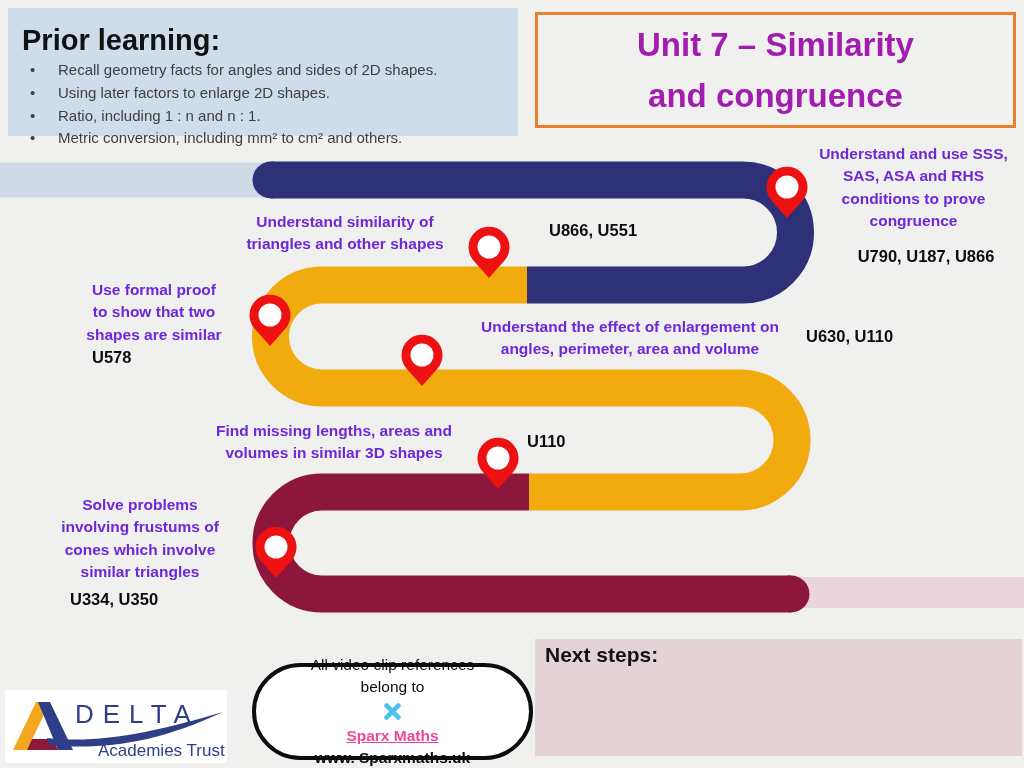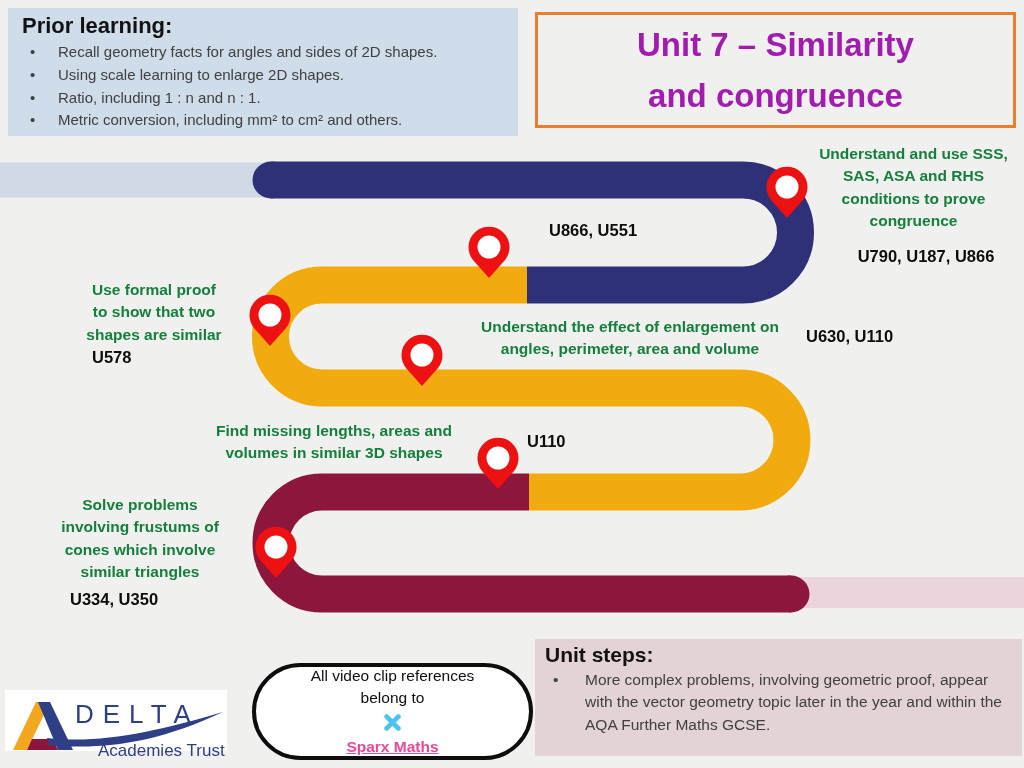--- a/index.html
+++ b/index.html
@@ -5,40 +5,40 @@
   html,body { margin:0; padding:0; background:#d8d8d8; }
   .slide {
     position:relative; width:1024px; height:768px; overflow:hidden;
     background:#f0f0ee; font-family:"Liberation Sans", sans-serif;
   }
   
   .prior-box {
     position:absolute; left:8px; top:8px; width:510px; height:128px;
     background:#cfdce9; box-sizing:border-box; padding:5px 12px 0 14px;
   }
-  .prior-title { font-size:22px; font-weight:bold; color:#121212; margin:0 0 2px 0; }
+  .prior-title { font-size:29px; font-weight:bold; color:#121212; margin:11px 0 2px 0; }
   .bullets { margin:0; padding:0; list-style:none; }
   .bullets li {
     position:relative; padding-left:36px; font-size:15px; color:#404040; line-height:1.52;
   }
   .bullets li::before { content:"•"; position:absolute; left:8px; top:0; }
   .title-box {
     position:absolute; left:535px; top:12px; width:481px; height:116px;
     border:3.5px solid #e87f2e; box-sizing:border-box;
     display:flex; align-items:center; justify-content:center;
   }
   .title-box span {
     font-size:33px; font-weight:bold; color:#a21caf; text-align:center;
     white-space:pre-line; line-height:1.55;
   }
   
   .roadmap { position:absolute; left:0; top:0; z-index:1; }
   
   .label {
-    position:absolute; z-index:3; font-weight:bold; font-size:15.5px; color:#15803d;
+    position:absolute; z-index:3; font-weight:bold; font-size:15.5px; color:#6d28d9;
     text-align:center; white-space:pre-line; line-height:1.45;
   }
   .code { position:absolute; z-index:3; font-weight:bold; font-size:16.5px; color:#0d0d0d; }
   .label-1 { left:225px; top:211px; width:240px; }
   .code-1  { left:549px; top:221px; }
   .label-2 { left:810px; top:143px; width:207px; }
   .code-2  { left:828px; top:247px; width:196px; text-align:center; }
   .label-3 { left:68px;  top:279px; width:172px; }
   .code-3  { left:92px;  top:348px; }
   .label-4 { left:450px; top:316px; width:360px; }
@@ -59,34 +59,34 @@
     position:absolute; left:252px; top:663px; width:281px; height:97px;
     background:#ffffff; border:4px solid #0d0d0d; border-radius:50px; box-sizing:border-box;
     display:flex; flex-direction:column; align-items:center; justify-content:center;
     z-index:3; font-size:15.5px; color:#0d0d0d; line-height:1.42;
   }
   .credit-line2 { display:flex; align-items:center; gap:5px;flex-direction:column; }
   .sparx-brand { color:#ec4899; font-weight:bold;text-decoration:underline; }
   .sparx-url { font-weight:bold; }
   
   .delta-box {
-    position:absolute; left:5px; top:690px; width:222px; height:61px;
+    position:absolute; left:5px; top:690px; width:222px; height:73px;
     background:#ffffff; z-index:3;
   }
 </style>
 </head>
 <body>
 
 <div class="slide">
 
   <div class="prior-box">
     <div class="prior-title">Prior learning:</div>
     <ul class="bullets">
       <li>Recall geometry facts for angles and sides of 2D shapes.</li>
-      <li>Using scale learning to enlarge 2D shapes.</li>
+      <li>Using later factors to enlarge 2D shapes.</li>
       <li>Ratio, including 1 : n and n : 1.</li>
       <li>Metric conversion, including mm² to cm² and others.</li>
     </ul>
   </div>
 
   <div class="title-box">
     <span>Unit 7 – Similarity
 and congruence</span>
   </div>
 
@@ -122,20 +122,22 @@
     <g transform="translate(498,489)">
       <path d="M 0 0 L -16 -18 A 20.5 20.5 0 1 1 16 -18 Z" fill="#ee1111"></path>
       <circle cx="0" cy="-31" r="11.5" fill="#ffffff"></circle>
     </g>
     <g transform="translate(276,578)">
       <path d="M 0 0 L -16 -18 A 20.5 20.5 0 1 1 16 -18 Z" fill="#ee1111"></path>
       <circle cx="0" cy="-31" r="11.5" fill="#ffffff"></circle>
     </g>
   </svg>
 
+  <div class="label label-1">Understand similarity of
+triangles and other shapes</div>
   <div class="code  code-1">U866, U551</div>
 
   <div class="label label-2">Understand and use SSS,
 SAS, ASA and RHS
 conditions to prove
 congruence</div>
   <div class="code  code-2">U790, U187, U866</div>
 
   <div class="label label-3">Use formal proof
 to show that two
@@ -150,35 +152,33 @@
 volumes in similar 3D shapes</div>
   <div class="code  code-5">U110</div>
 
   <div class="label label-6">Solve problems
 involving frustums of
 cones which involve
 similar triangles</div>
   <div class="code  code-6">U334, U350</div>
 
   <div class="next-box">
-    <div class="next-title">Unit steps:</div>
-    <ul class="bullets">
-      <li>More complex problems, involving geometric proof, appear with the vector geometry topic later in the year and within the AQA Further Maths GCSE.</li>
-    </ul>
+    <div class="next-title">Next steps:</div>
   </div>
 
   <div class="credit-oval">
     <div>All video clip references</div>
     <div class="credit-line2">
       <span>belong to</span>
       <svg width="17" height="17" viewBox="0 0 16 16">
         <path d="M2.5 2.5 L13.5 13.5 M13.5 2.5 L2.5 13.5" stroke="#4cc2f1" stroke-width="4.5" stroke-linecap="round" fill="none"></path>
       </svg>
       <span class="sparx-brand">Sparx Maths</span>
     </div>
+    <div class="sparx-url">www. Sparxmaths.uk</div>
   </div>
 
   <div class="delta-box">
     <svg width="222" height="73" viewBox="0 0 222 73">
       <g>
         <polygon points="8,60 31,12 45,12 22,60" fill="#f2a71f"></polygon>
         <polygon points="22,60 53,60 48,49 27,49" fill="#8c163c"></polygon>
         <polygon points="33,12 45,12 68,60 53,60" fill="#2e3f87"></polygon>
       </g>
       <path d="M 42 48 C 95 54 150 42 218 22 C 150 54 96 60 44 55 Z" fill="#2e3f87"></path>

